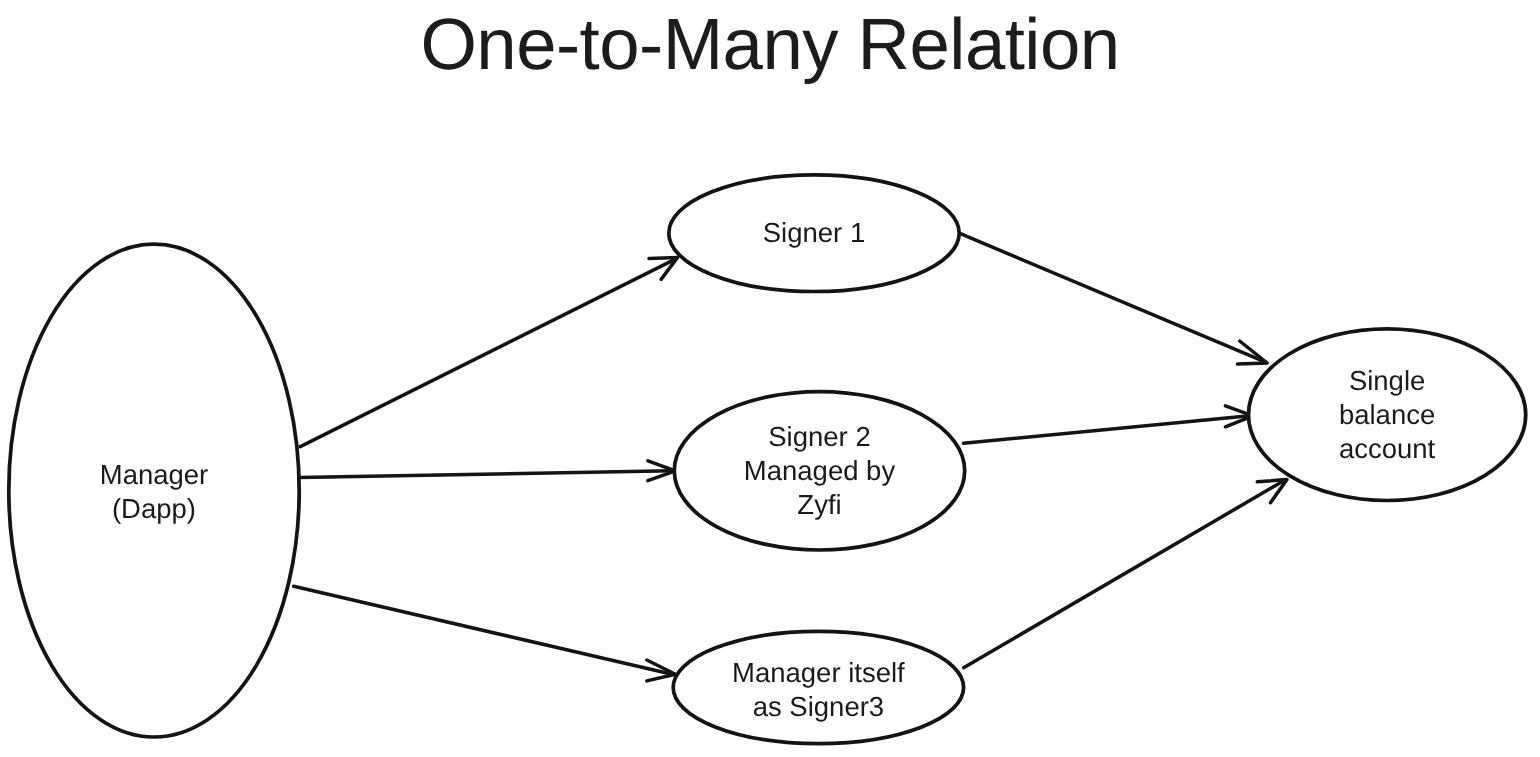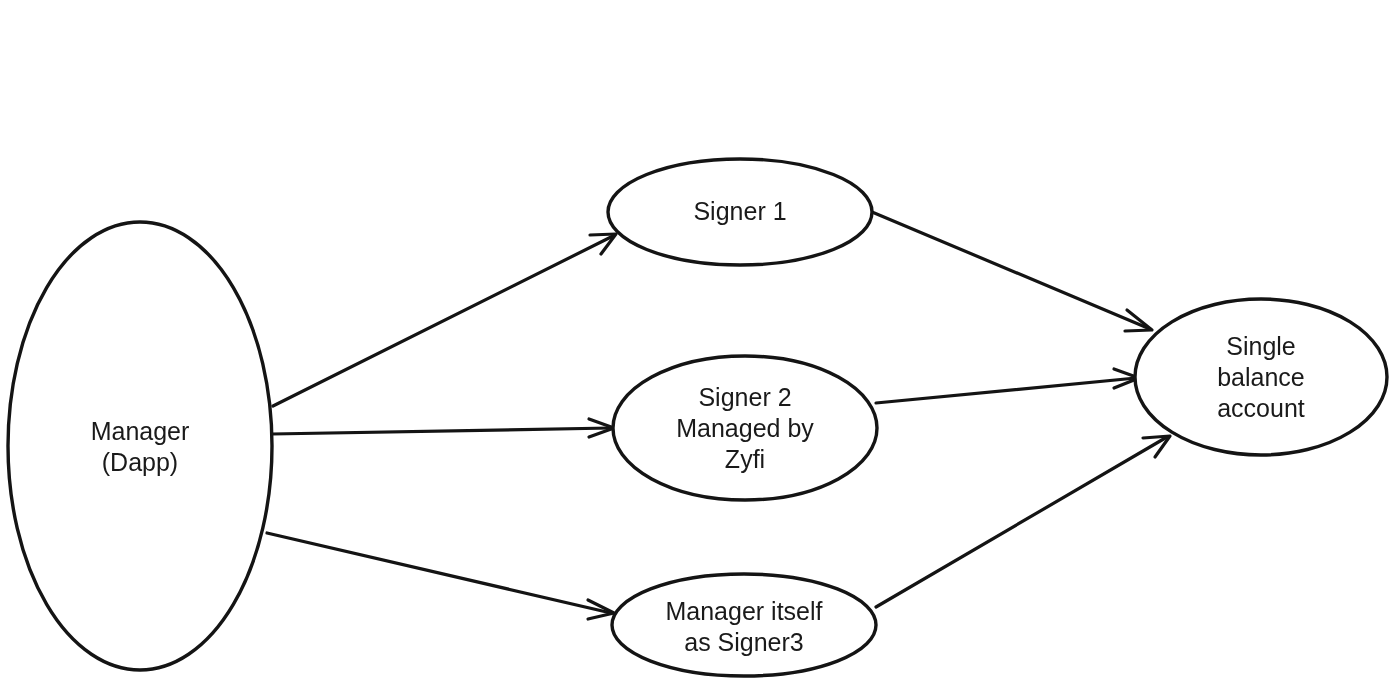--- a/index.html
+++ b/index.html
@@ -67,20 +67,21 @@
     color: #1c1c1c;
     line-height: 1.1;
     white-space: nowrap;
   }
 </style>
 </head>
 <body>
 
 <div id="diagram-root">
 
+  <div class="page-title">One-to-Many Relation</div>
 
   <svg id="diagram-canvas" viewBox="0 0 1400 688">
 
     <g>
       <path class="edge-line" d="M 273 406 L 613 236"></path>
       <path class="edge-head" d="M 590 235 L 616 234 L 601 254"></path>
     </g>
 
     <g>
       <path class="edge-line" d="M 272 434 L 611 428"></path>

